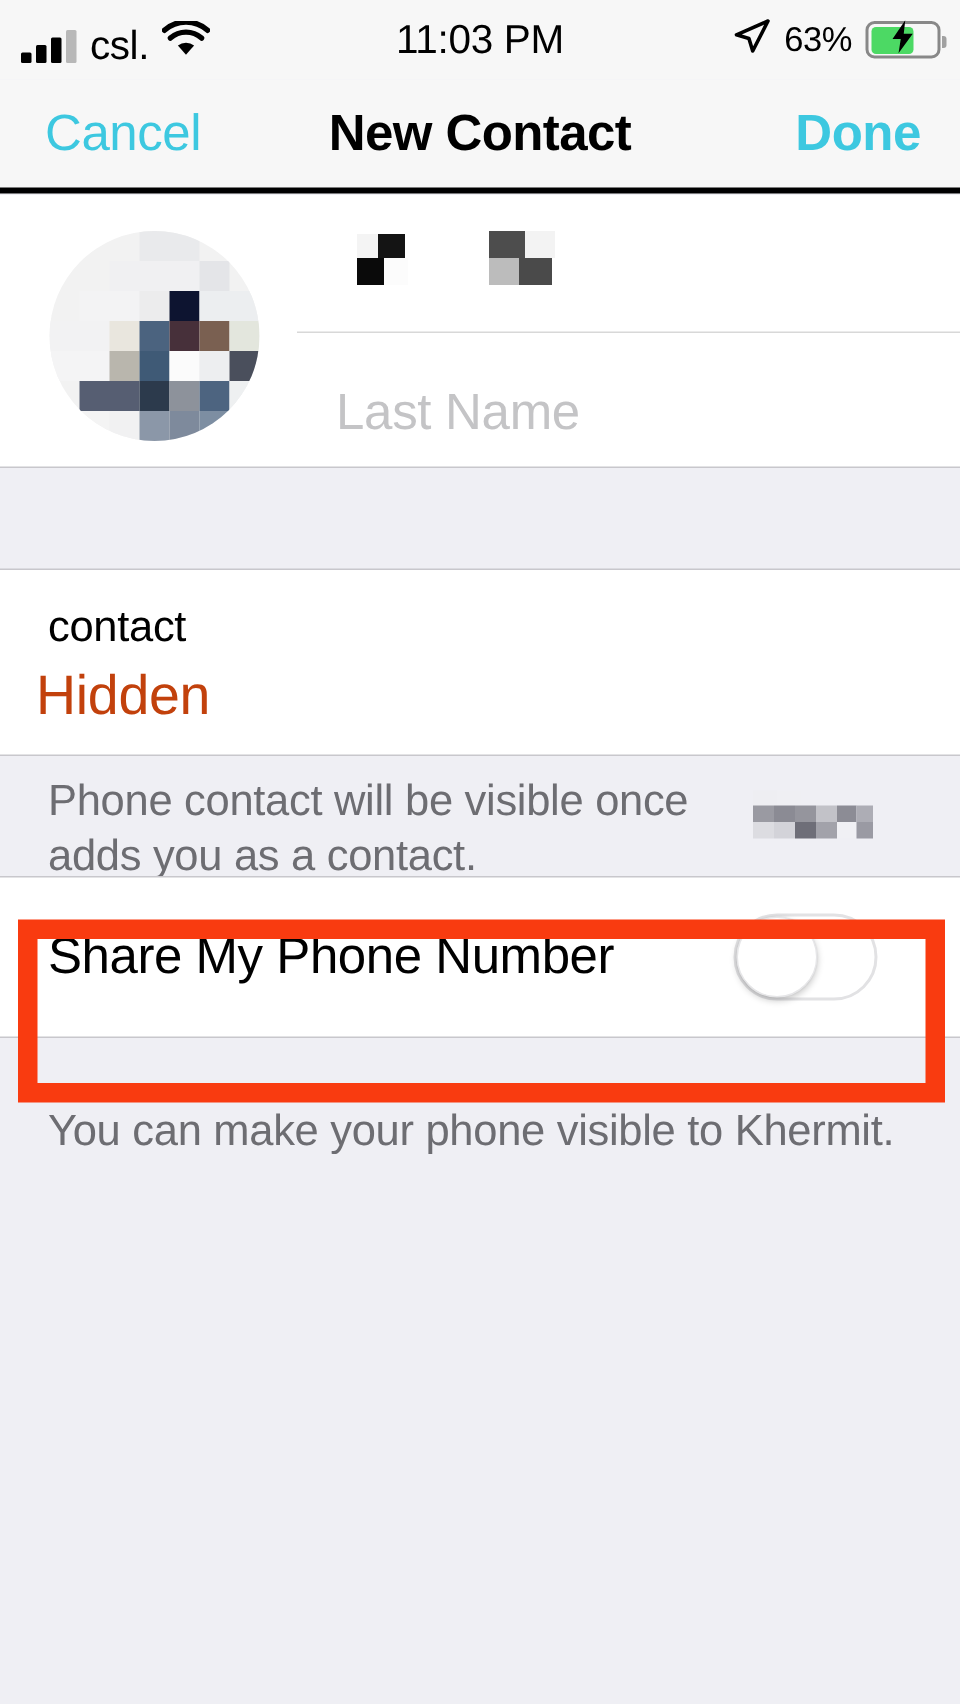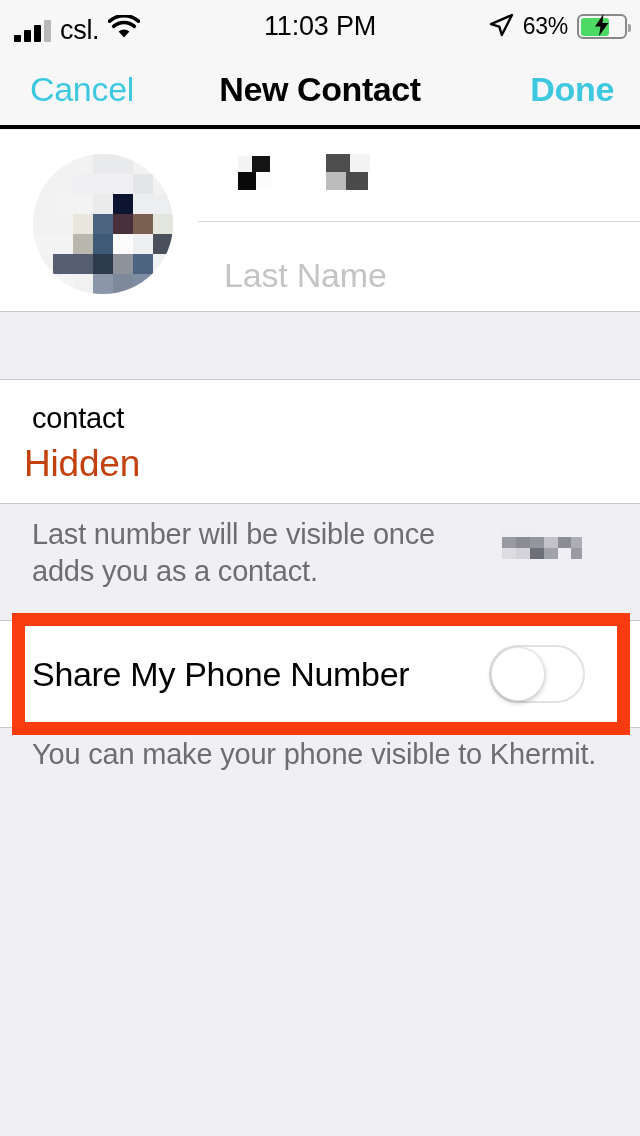--- a/index.html
+++ b/index.html
@@ -268,21 +268,21 @@
     color: #6d6d72;
     letter-spacing: -0.2px;
     white-space: nowrap;
   }
   .note-1 .l1 { top: 13px; }
   .note-1 .l2 { top: 50px; }
 
   
   .toggle-card {
     position: absolute;
-    top: 620px; left: 0;
+    top: 584px; left: 0;
     width: 640px;
     height: 108px;
     background: #ffffff;
     border-top: 1px solid #c8c7cc;
     border-bottom: 1px solid #c8c7cc;
     box-sizing: border-box;
   }
   .toggle-label {
     position: absolute;
     left: 32px;
@@ -453,21 +453,21 @@
   </div>
 
   <div class="gap gap-1"></div>
 
   <div class="phone-card">
     <span class="lbl-mobile">contact</span>
     <span class="val-hidden">Hidden</span>
   </div>
 
   <div class="note-1">
-    <span class="line l1">Last number will be visible once</span>
+    <span class="line l1">Phone contact will be visible once</span>
     <span class="redact" style="left:502px;top:22px;width:80px;height:32px;">
       <span class="px" style="left:0px;top:0px;width:16px;height:10px;background:#eeeef2;"></span>
       <span class="px" style="left:16px;top:0px;width:16px;height:10px;background:#efeff3;"></span>
       <span class="px" style="left:0px;top:10px;width:14px;height:11px;background:#9a9aa2;"></span>
       <span class="px" style="left:14px;top:10px;width:14px;height:11px;background:#8b8b94;"></span>
       <span class="px" style="left:28px;top:10px;width:14px;height:11px;background:#95959d;"></span>
       <span class="px" style="left:42px;top:10px;width:14px;height:11px;background:#c2c2c8;"></span>
       <span class="px" style="left:56px;top:10px;width:13px;height:11px;background:#8c8c95;"></span>
       <span class="px" style="left:69px;top:10px;width:11px;height:11px;background:#adadb5;"></span>
       <span class="px" style="left:0px;top:21px;width:14px;height:11px;background:#dcdce1;"></span>

